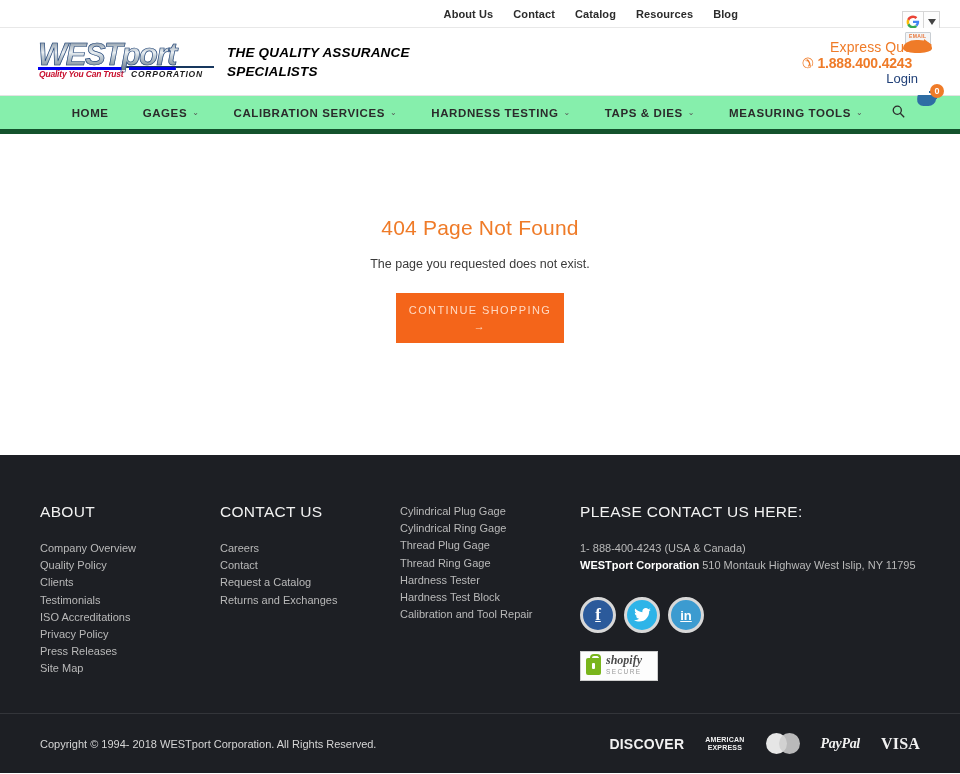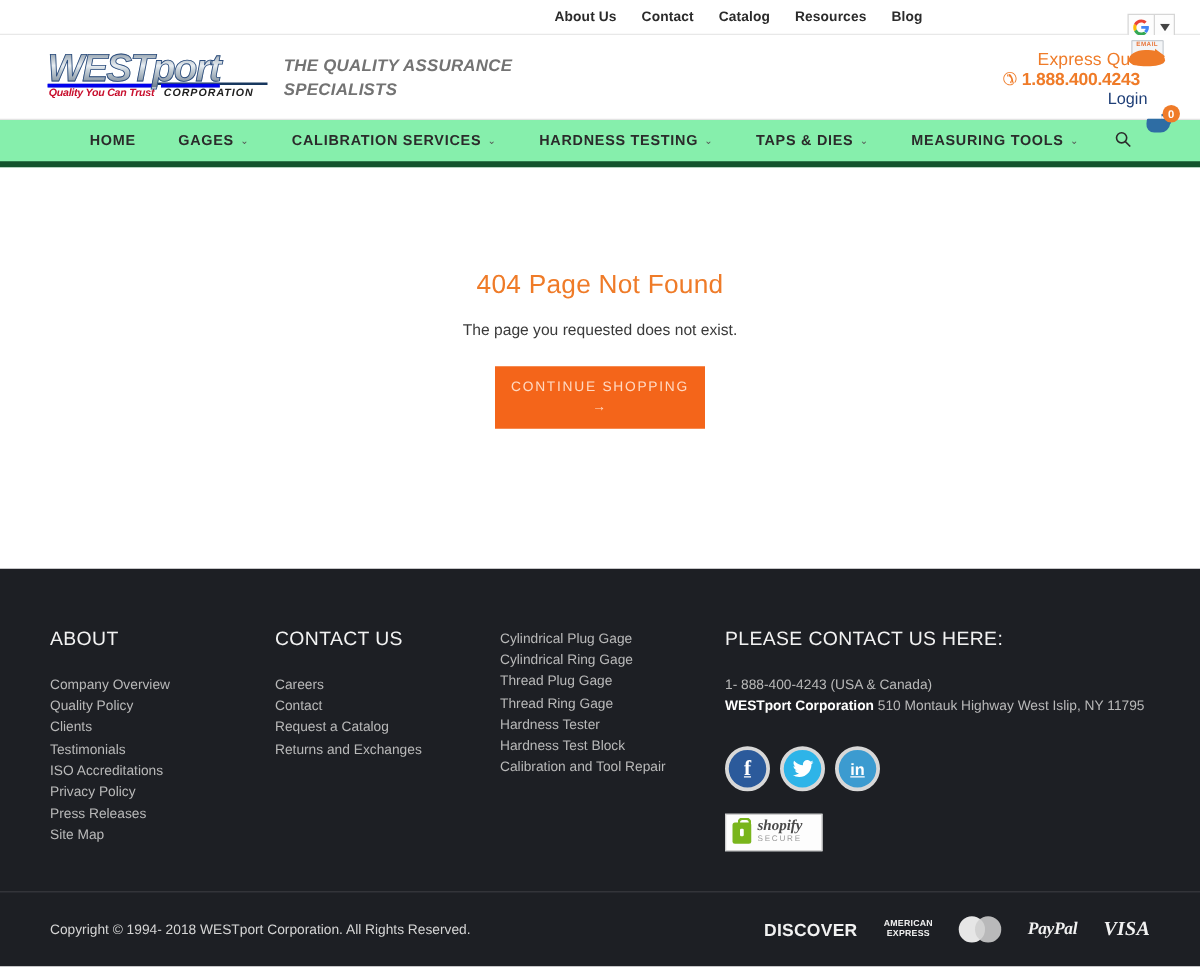--- a/index.html
+++ b/index.html
@@ -127,21 +127,21 @@
     top: 26px;
     width: 88px;
     height: 2px;
     background: #17375e;
   }
   .tagline {
     margin-left: 14px;
     font-size: 13.5px;
     font-weight: bold;
     font-style: italic;
-    color: #737373;
+    color: #000000;
     line-height: 19px;
     letter-spacing: 0.2px;
     width: 205px;
   }
 
   .header-right {
     position: absolute;
     right: 18px;
     top: 0;
     height: 68px;
@@ -478,21 +478,20 @@
   .pay-mc i:nth-child(1) { left: 0; }
   .pay-mc i:nth-child(2) { left: 13px; background: #cfcfcf; opacity: .88; }
   .pay-paypal {
     font-family: "Liberation Serif", serif;
     font-style: italic;
     font-size: 14px;
     letter-spacing: -0.3px;
   }
   .pay-visa {
     font-family: "Liberation Serif", serif;
-    font-style: italic;
     font-size: 16px;
     letter-spacing: 0.2px;
   }
 </style>
 </head>
 <body>
 
 <div class="topbar">
   <div class="topbar-inner">
     <a class="topbar-link" href="#">About Us</a>

